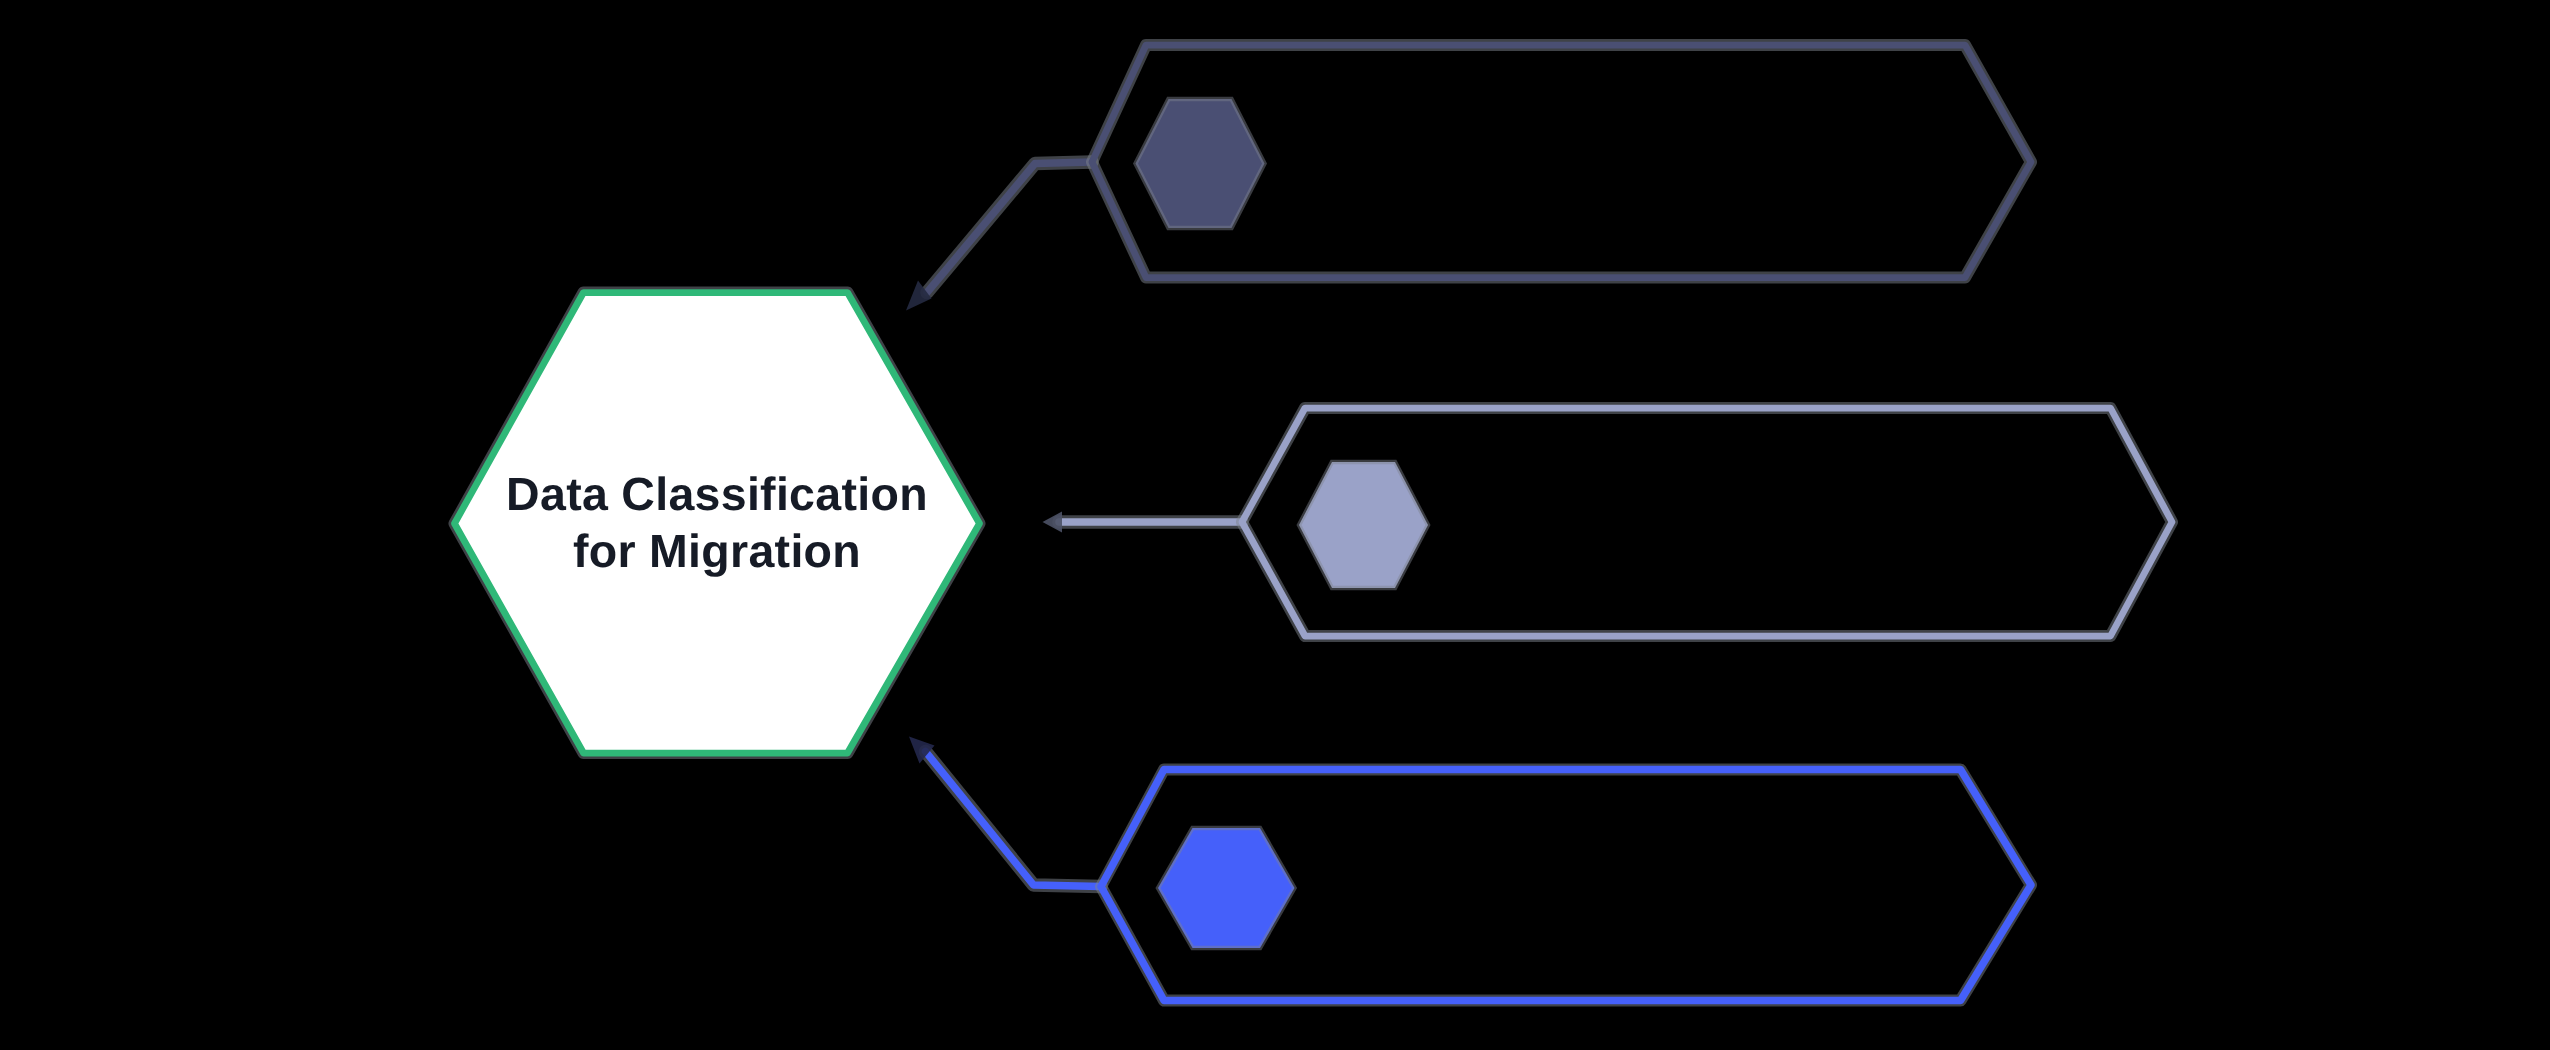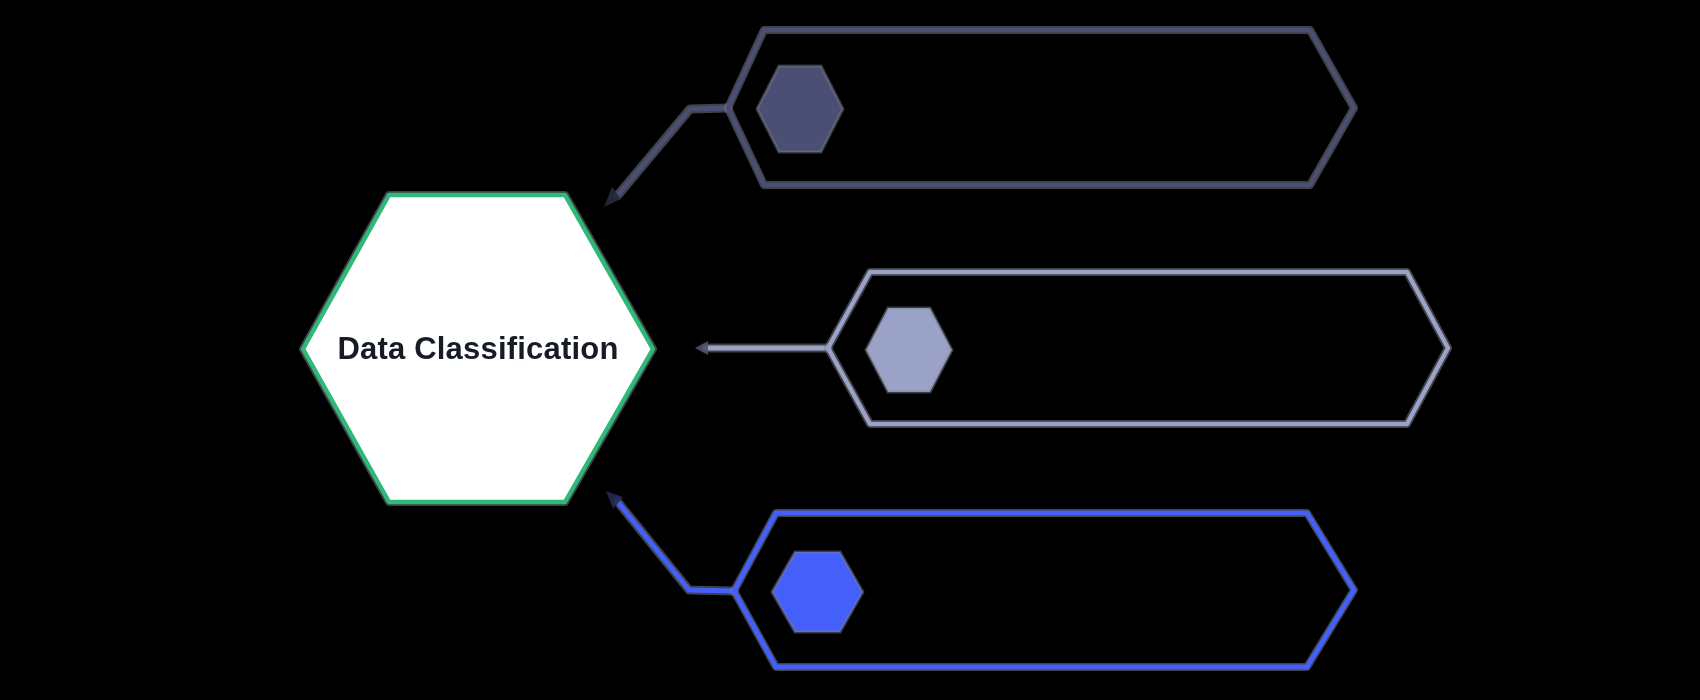--- a/index.html
+++ b/index.html
@@ -96,15 +96,16 @@
     </g>
 
     <g>
       <polygon class="halo" points="303,349 389,195 565,195 653,349 565,502 389,502" stroke-width="8" stroke-linejoin="round"></polygon>
       <polygon points="303,349 389,195 565,195 653,349 565,502 389,502" fill="#ffffff" stroke-width="4.5" stroke-linejoin="round" stroke="#2fb878"></polygon>
     </g>
   </svg>
 
   <div class="center-label">
     <span>Data Classification</span>
+    <span>for Migration</span>
   </div>
 
 </div>
 
 </body></html>

